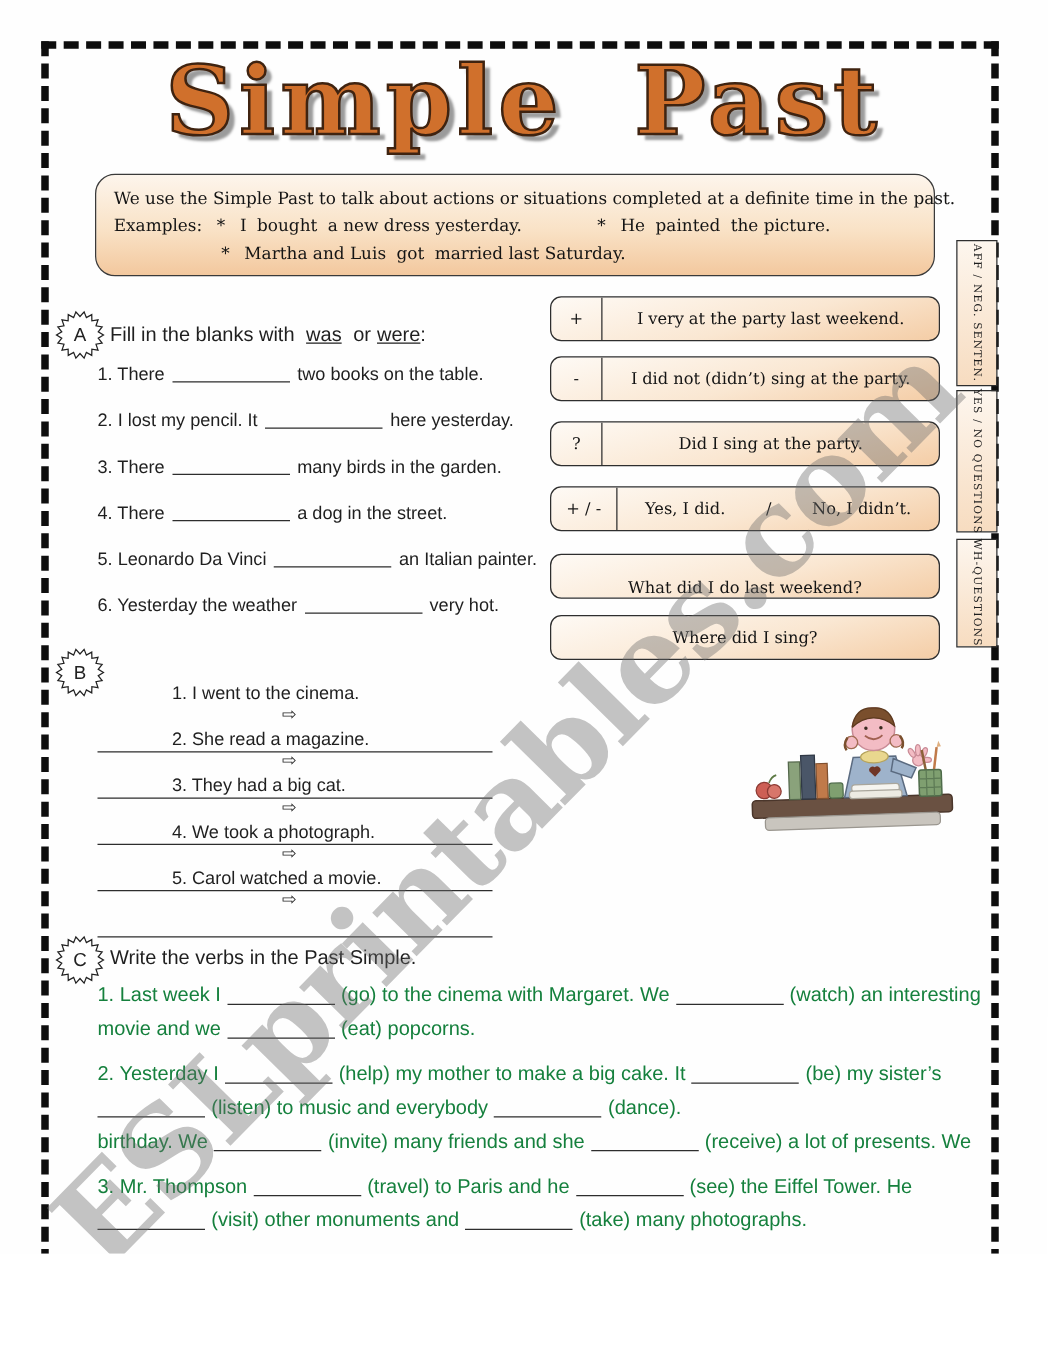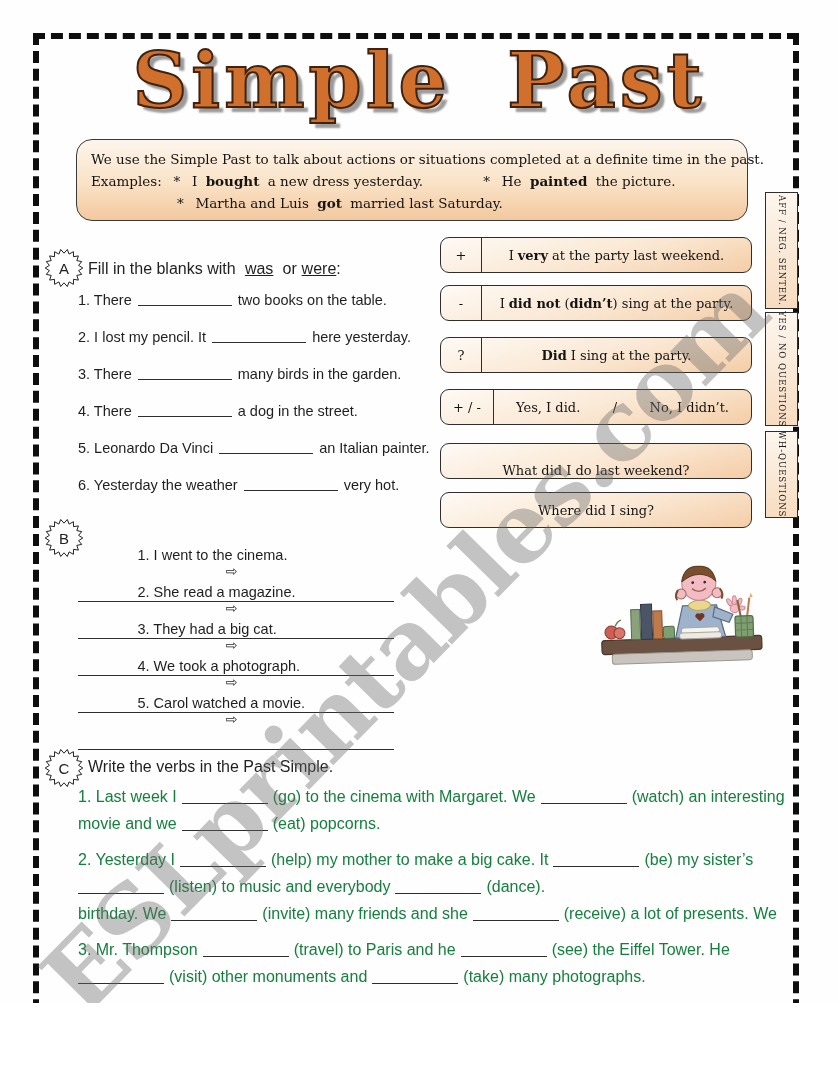--- a/index.html
+++ b/index.html
@@ -27,21 +27,21 @@
     background:linear-gradient(180deg,#fdf5ec 0%,#f9e2c6 55%,#f3c89e 100%);
     font-family:"DejaVu Serif","Liberation Serif",serif;font-size:13.5px;color:#141414;
     padding:8px 14px;line-height:22px;white-space:nowrap;
   }
   .intro-line{display:block;}
   .intro-ex-row{display:block;}
   .intro-indent{padding-left:86px;}
   .ml{margin-left:.30em;}
   .mlw{margin-left:.55em;}
   .gap-big{margin-left:56px;}
-  b{font-weight:bold;}
+  b{font-weight:normal;}
   .u{text-decoration:underline;}
   
   .gbox{
     position:absolute;left:440px;width:312px;height:36px;box-sizing:border-box;
     border:1px solid #2e2e2e;border-radius:9px;display:flex;align-items:stretch;
     background:linear-gradient(165deg,#fefaf5 0%,#fae7d2 55%,#f4cda6 100%);
     font-family:"DejaVu Serif","Liberation Serif",serif;font-size:13px;color:#141414;
     overflow:hidden;white-space:nowrap;
   }
   .gbox .sign{

